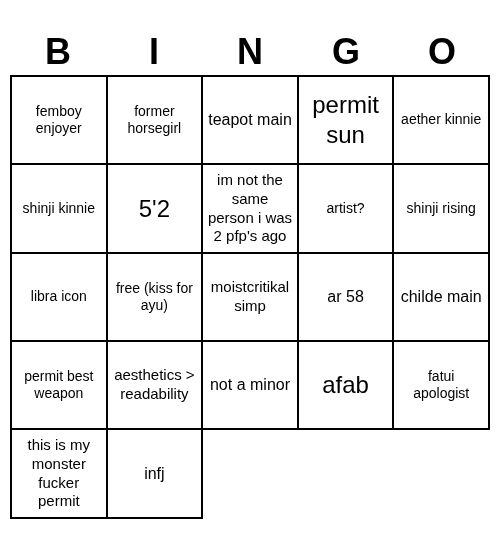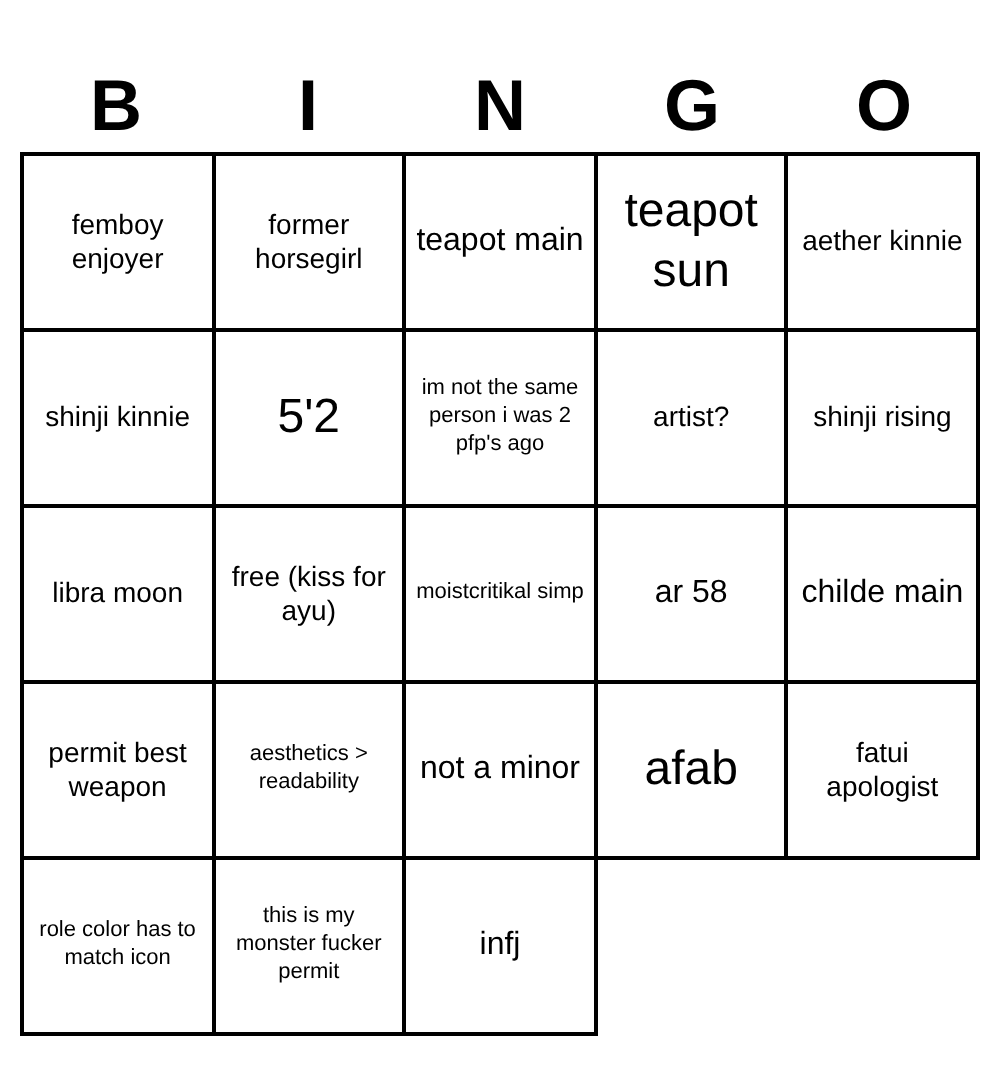--- a/index.html
+++ b/index.html
@@ -56,21 +56,21 @@
       justify-content: center;
       text-align: center;
       padding: 6px 4px;
       font-size: 14px;
       line-height: 1.25;
       color: #000;
       background: #fff;
     }
 
     .bingo-cell.small-text {
-      font-size: 11px;
+      font-size: 15px;
     }
 
     .bingo-cell.large-text {
       font-size: 16px;
       font-weight: normal;
     }
 
     .bingo-cell.xlarge-text {
       font-size: 24px;
     }
@@ -83,34 +83,33 @@
   <span class="header-letter">B</span>
       <span class="header-letter">I</span>
       <span class="header-letter">N</span>
       <span class="header-letter">G</span>
       <span class="header-letter">O</span>
     </div>
   <div id="bingo-grid">
   <div class="bingo-cell">femboy enjoyer</div>
       <div class="bingo-cell">former horsegirl</div>
       <div class="bingo-cell large-text">teapot main</div>
-      <div class="bingo-cell xlarge-text">teapot sun</div>
+      <div class="bingo-cell xlarge-text">permit sun</div>
       <div class="bingo-cell">aether kinnie</div>
       <div class="bingo-cell">shinji kinnie</div>
       <div class="bingo-cell xlarge-text">5'2</div>
       <div class="bingo-cell small-text">im not the same person i was 2 pfp's ago</div>
       <div class="bingo-cell">artist?</div>
       <div class="bingo-cell">shinji rising</div>
-      <div class="bingo-cell">libra moon</div>
+      <div class="bingo-cell">libra icon</div>
       <div class="bingo-cell">free (kiss for ayu)</div>
       <div class="bingo-cell small-text">moistcritikal simp</div>
       <div class="bingo-cell large-text">ar 58</div>
       <div class="bingo-cell large-text">childe main</div>
       <div class="bingo-cell">permit best weapon</div>
       <div class="bingo-cell small-text">aesthetics &gt; readability</div>
       <div class="bingo-cell large-text">not a minor</div>
       <div class="bingo-cell xlarge-text">afab</div>
       <div class="bingo-cell">fatui apologist</div>
-      <div class="bingo-cell small-text">role color has to match icon</div>
       <div class="bingo-cell small-text">this is my monster fucker permit</div>
       <div class="bingo-cell large-text">infj</div>
     </div>
 </div>
 
 </body></html>

